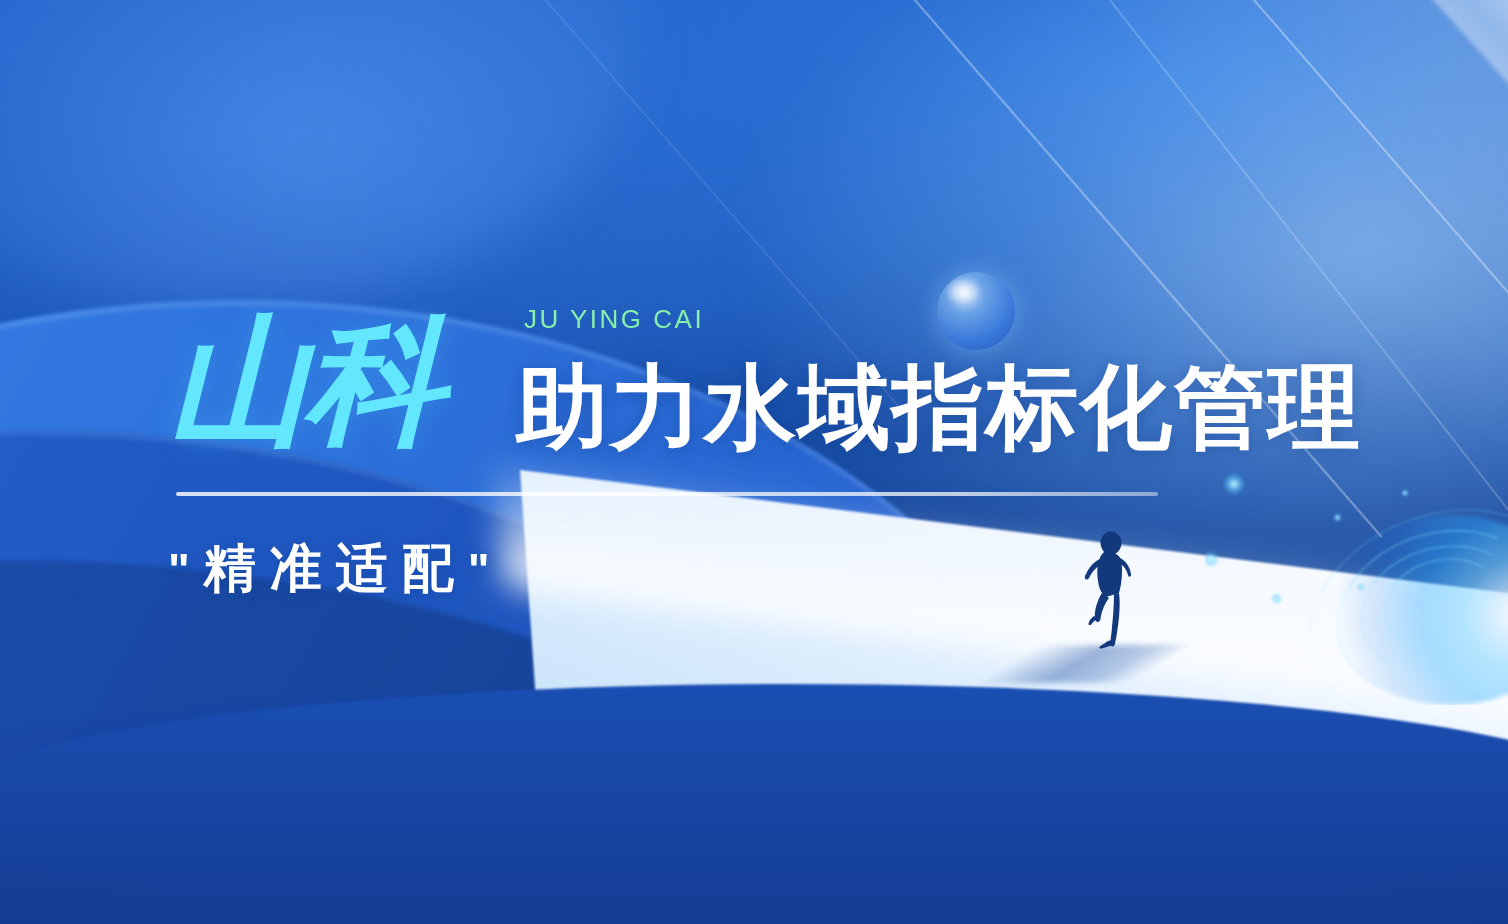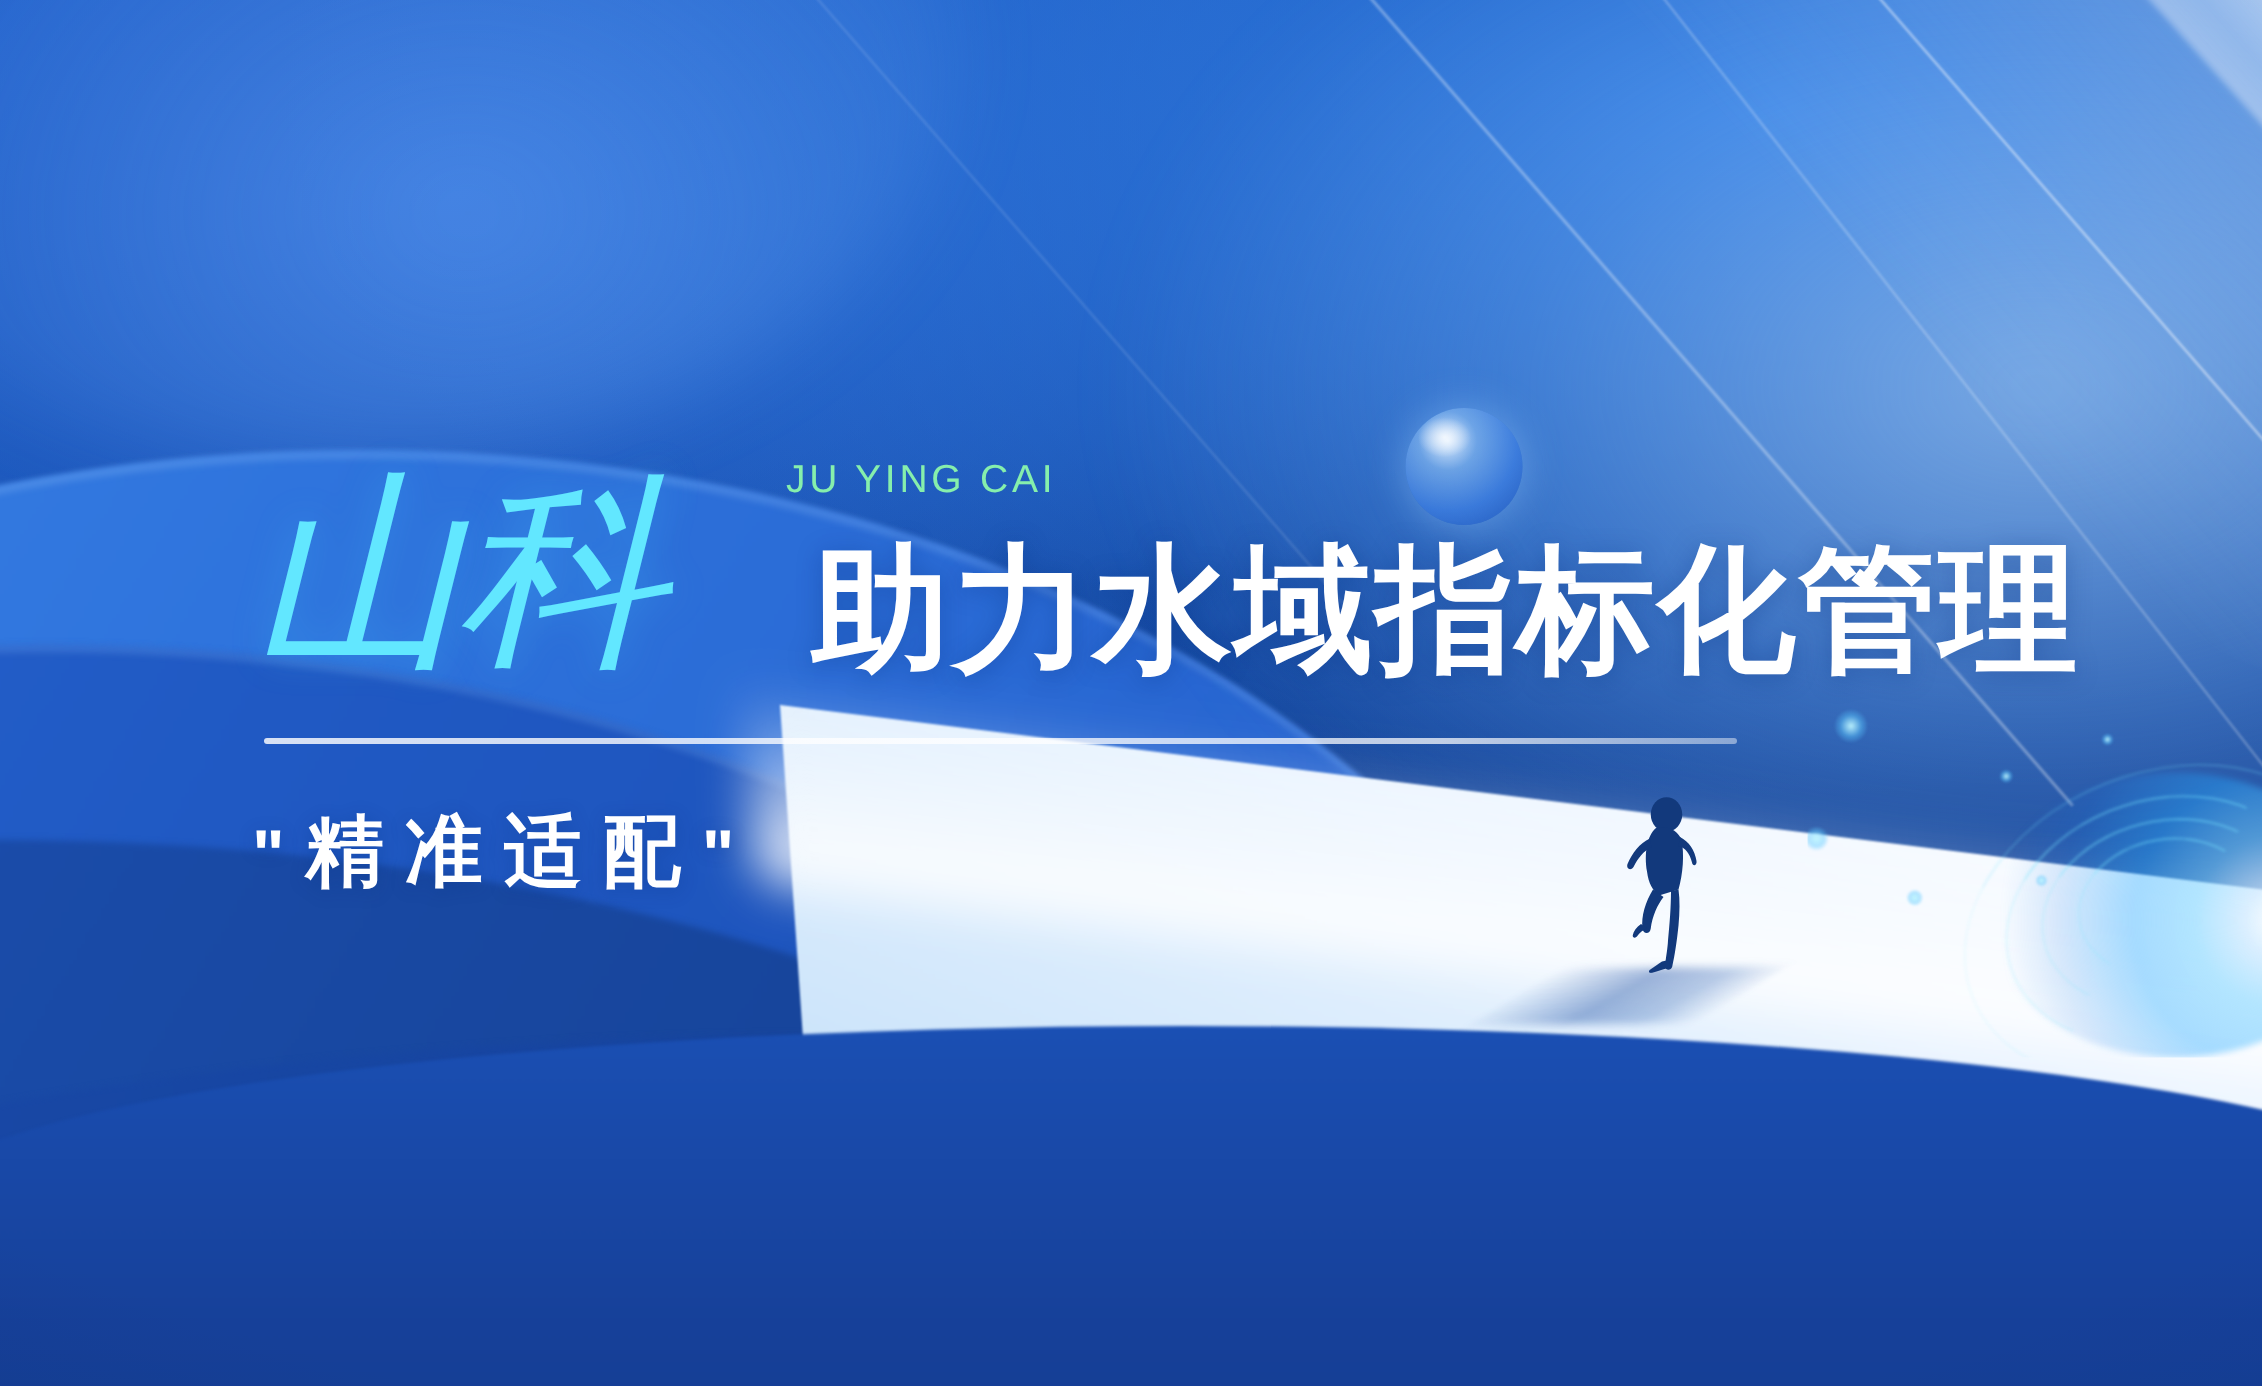--- a/index.html
+++ b/index.html
@@ -206,21 +206,21 @@
     background:radial-gradient(130% 110% at 50% 45%, rgba(0,0,0,0) 55%, rgba(5,30,85,.28) 100%);
     pointer-events:none;
   }
 
   
   .content{position:absolute;inset:0;}
 
   .logo-mark{
     position:absolute;left:168px;top:312px;
     font-size:140px;line-height:1;
-    font-weight:normal;
+    font-weight:bold;
     font-style:italic;
     letter-spacing:-4px;
     color:#62E7FF;
     text-shadow:0 0 26px rgba(70,200,255,.30);
     white-space:nowrap;
   }
 
   .pinyin{
     position:absolute;left:524px;top:306px;
     font-size:26px;line-height:1;
@@ -231,21 +231,20 @@
   }
 
   .headline{
     position:absolute;left:516px;top:358px;
     font-size:92px;line-height:1.08;
     font-weight:bold;
     letter-spacing:2px;
     color:#ffffff;
     text-shadow:0 2px 16px rgba(10,50,130,.35);
     white-space:nowrap;
-    margin-left:25px;
   }
 
   .divider{
     position:absolute;left:176px;top:492px;width:982px;height:4px;
     background:linear-gradient(90deg, rgba(255,255,255,.82) 0%, rgba(255,255,255,.72) 80%, rgba(255,255,255,.45) 100%);
     border-radius:2px;
   }
 
   .tagline{
     position:absolute;left:168px;top:539px;

